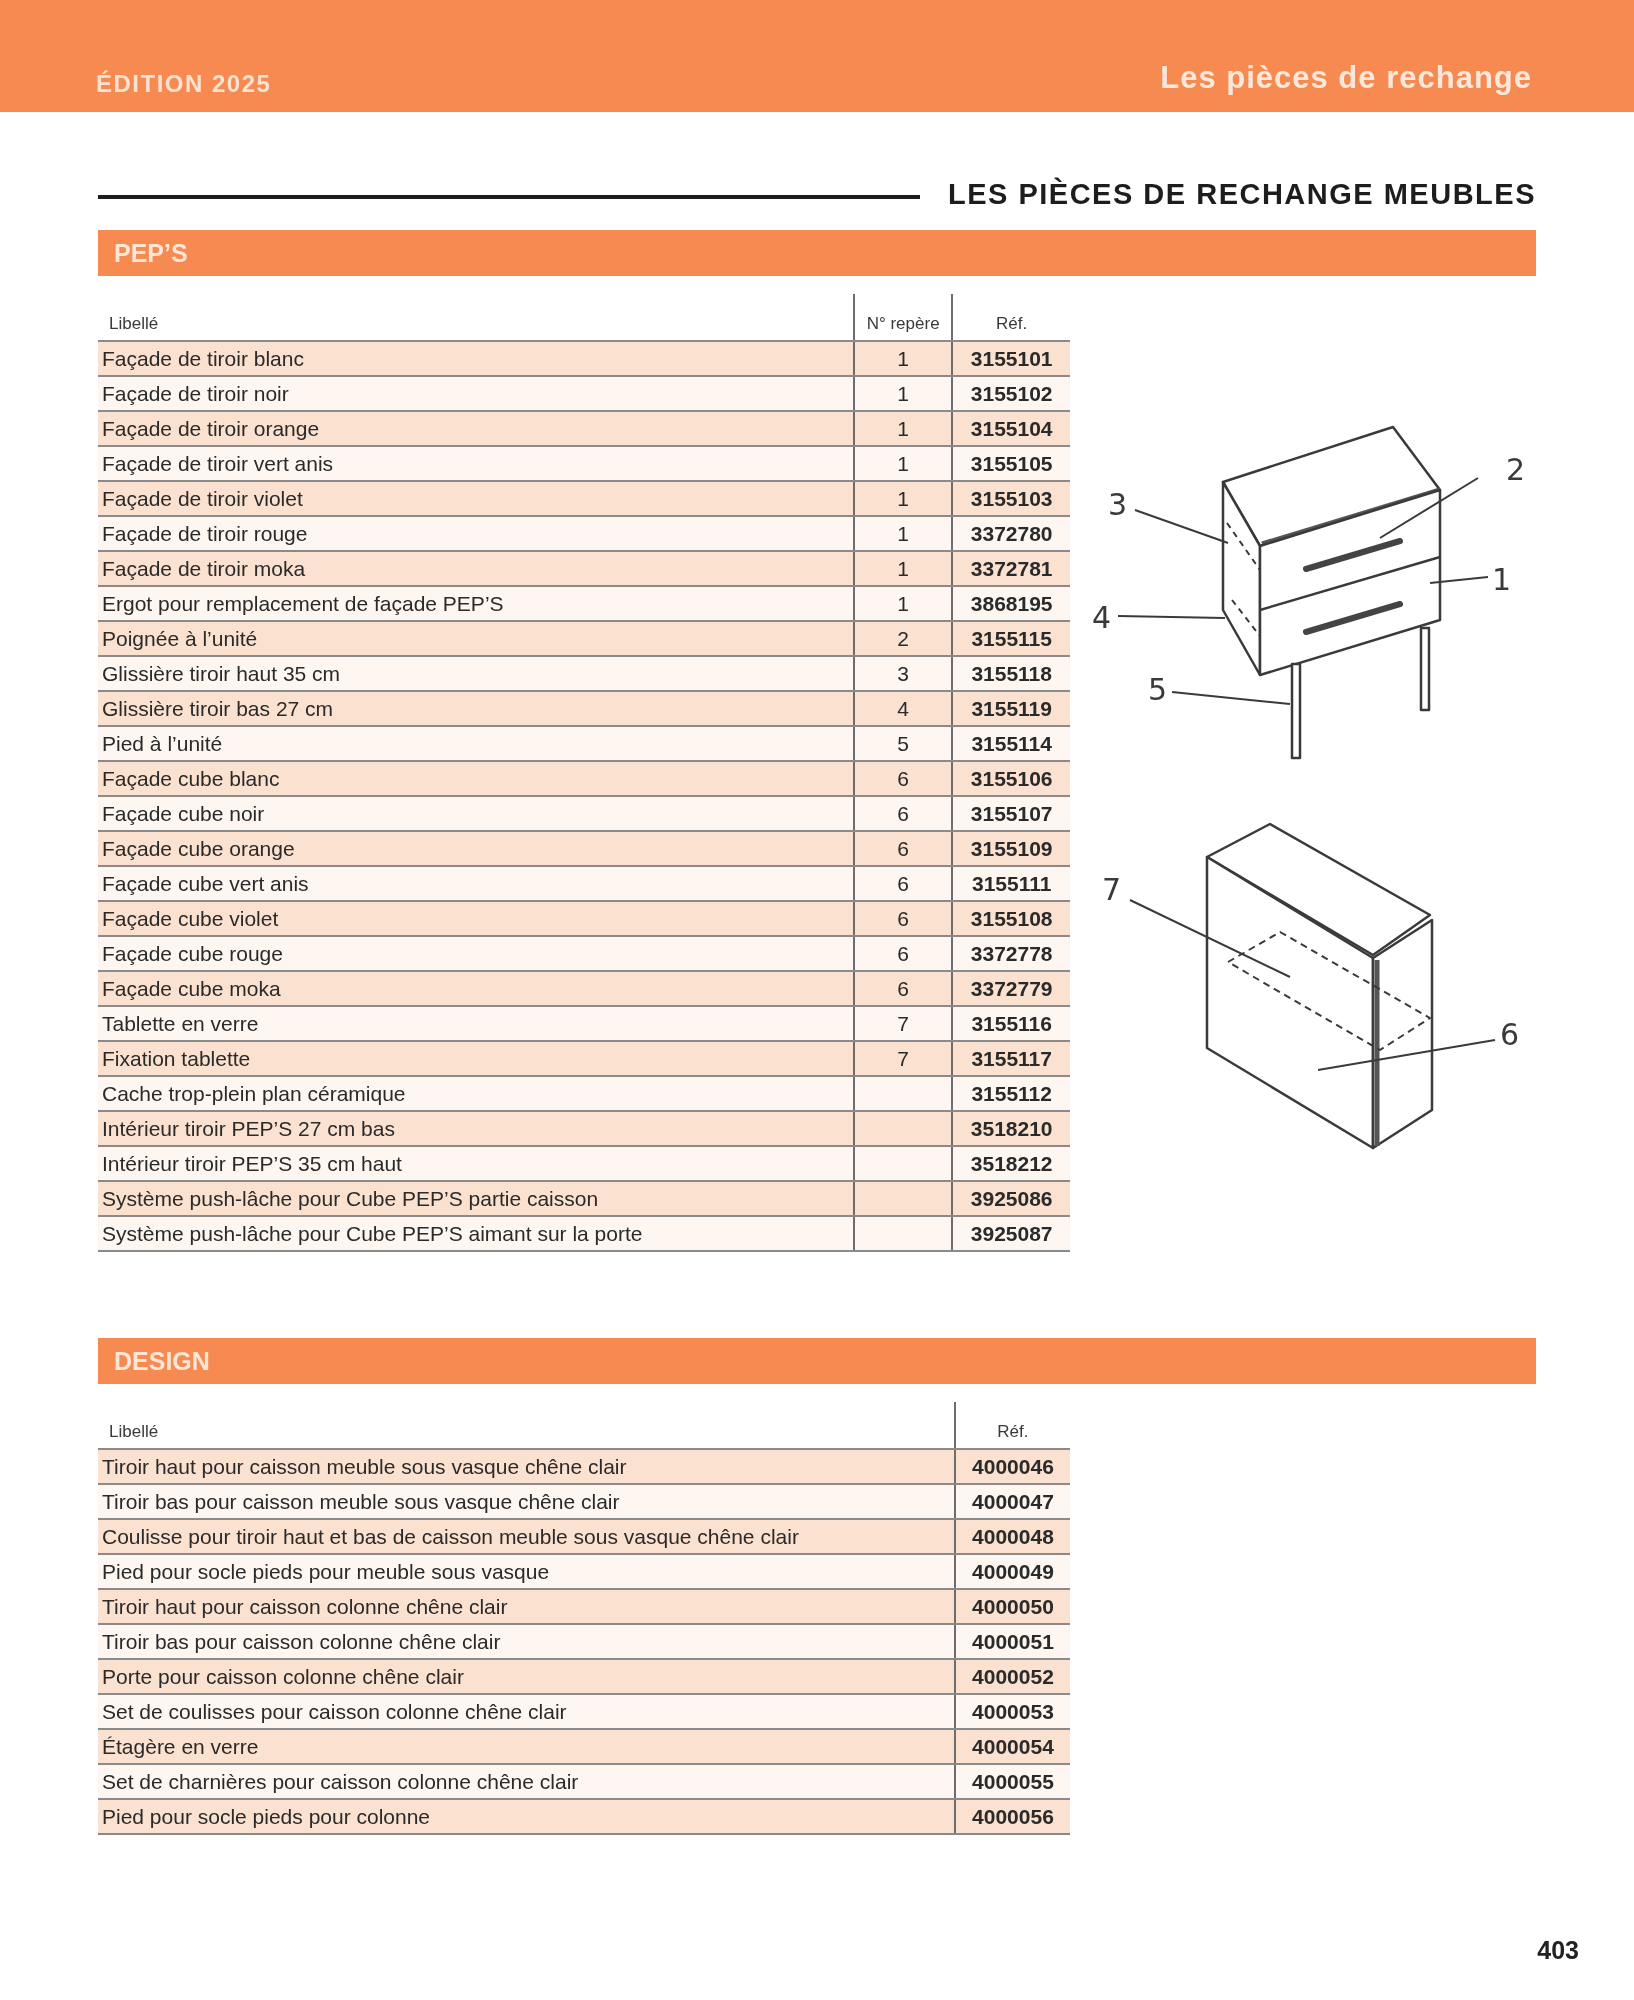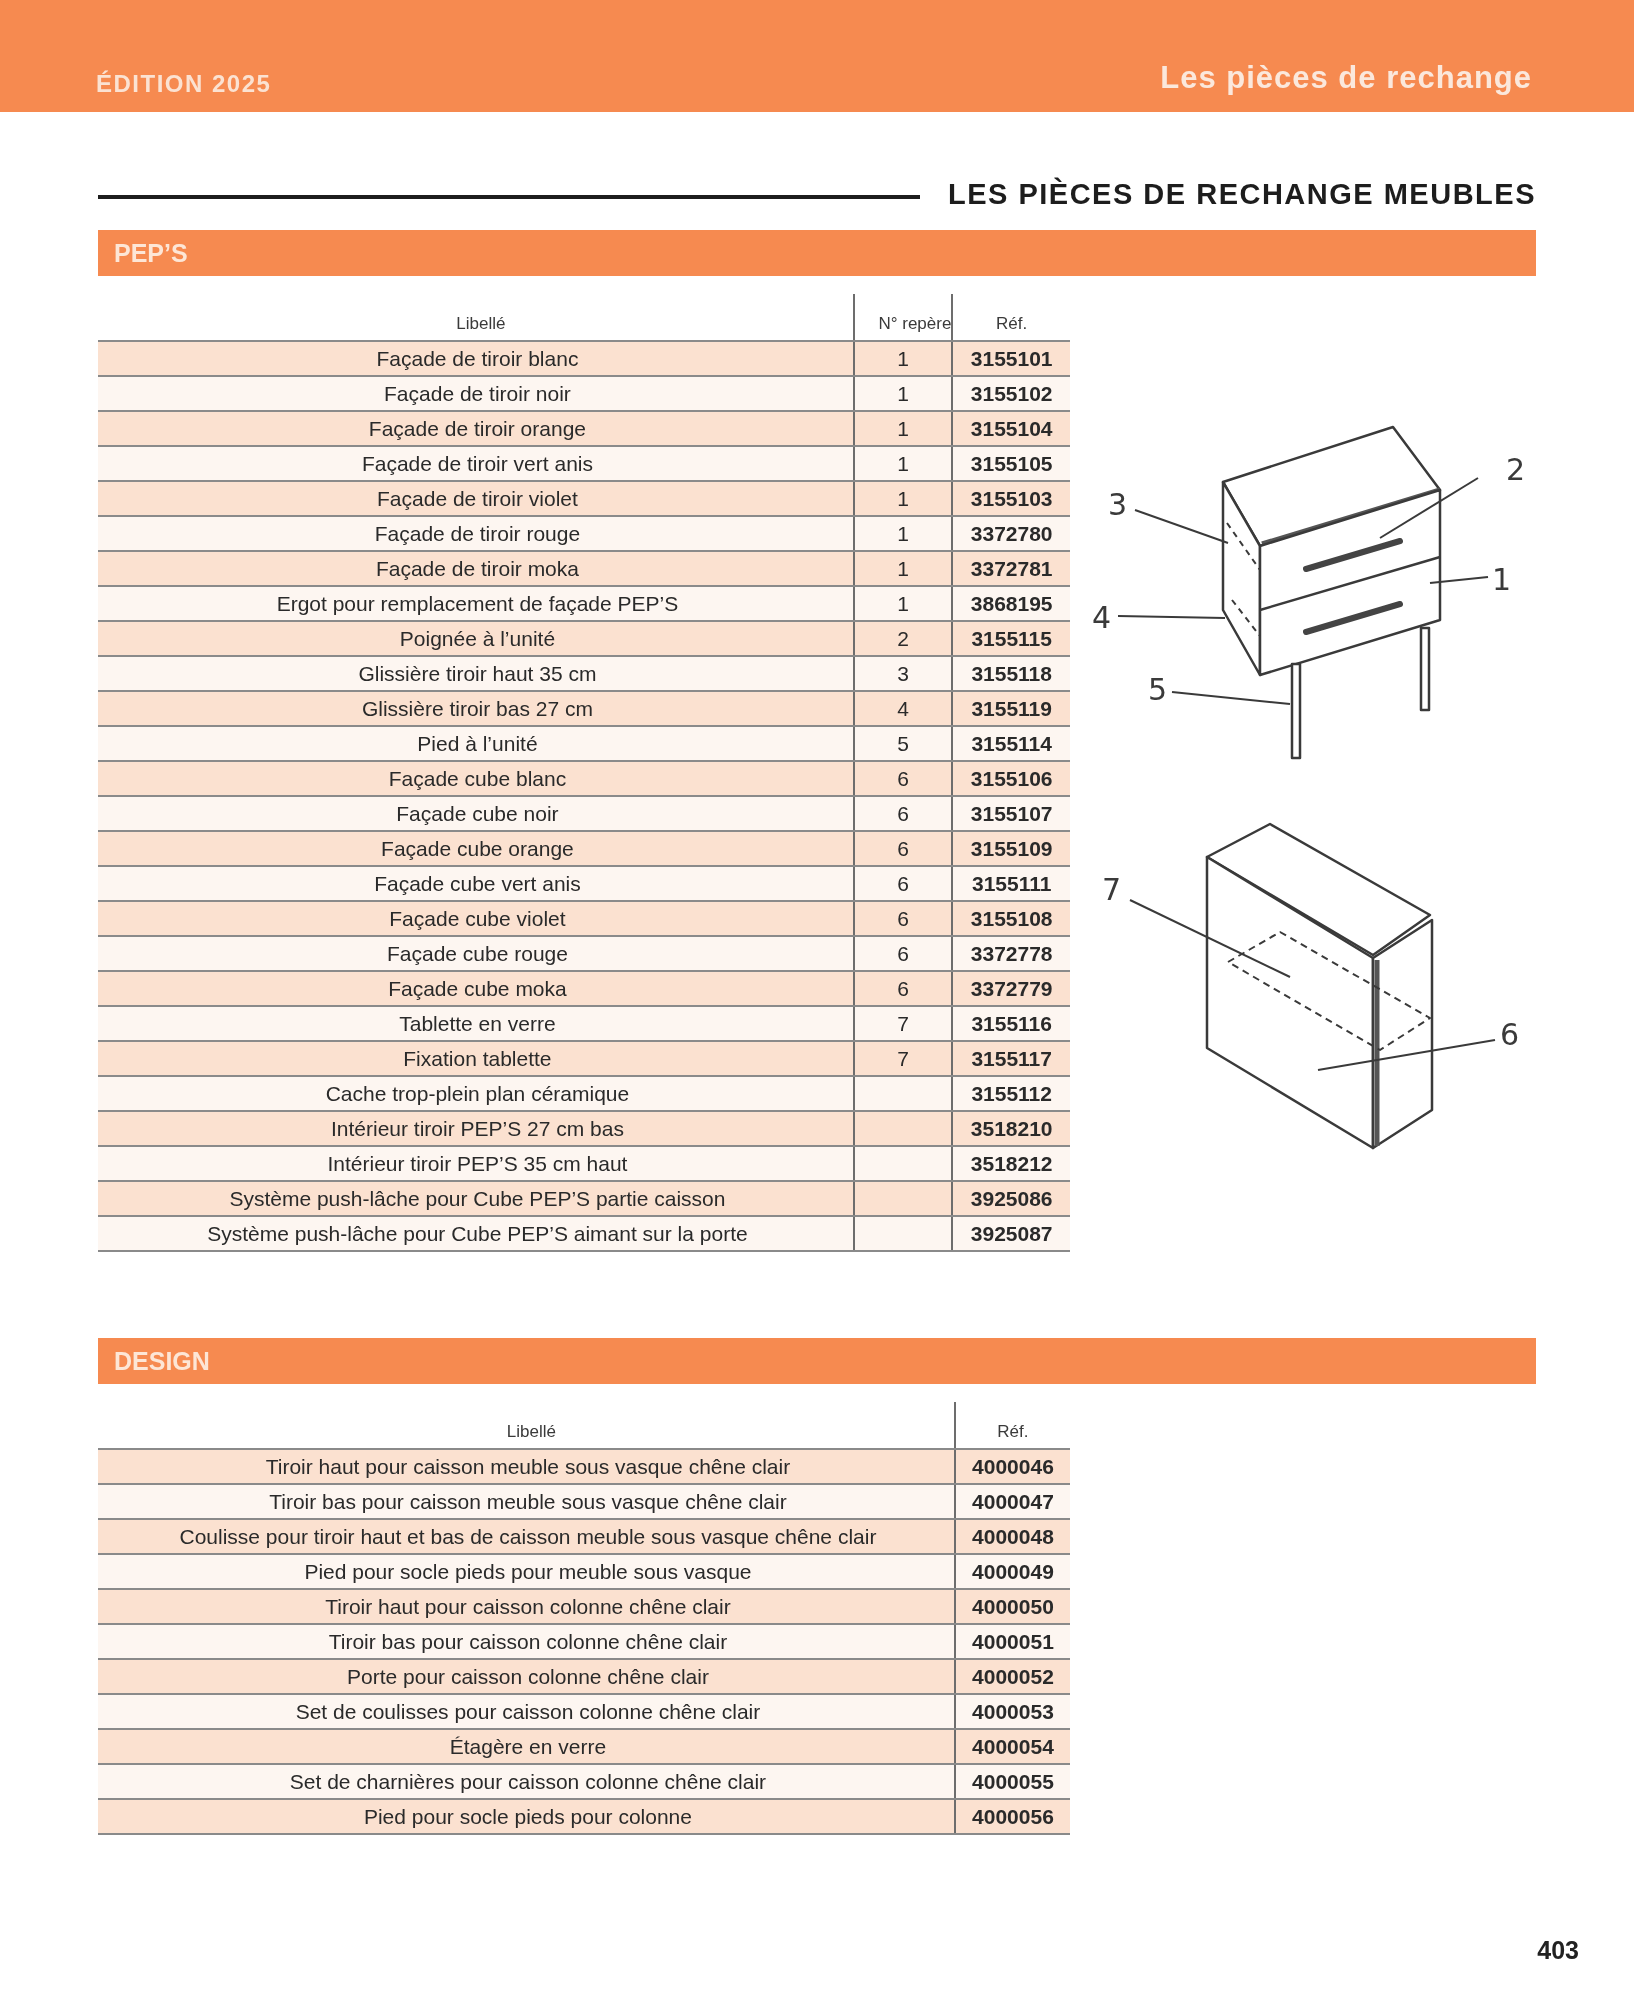--- a/index.html
+++ b/index.html
@@ -39,21 +39,21 @@
   }
   table.parts th {
     font-weight: normal; font-size: 17px; color: #3a3a3a; height: 40px; vertical-align: bottom;
     padding: 0 0 6px 0; border-bottom: 2px solid #8a8a8a;
   }
   table.parts td {
     height: 33px; padding: 0; border-bottom: 2px solid #8a8a8a; white-space: nowrap;
   }
   table.parts tr.odd td { background: #fbe1d0; }
   table.parts tr.even td { background: #fdf6f1; }
-  table.parts .c-lib { text-align: center; padding-left: 4px; }
+  table.parts .c-lib { text-align: left; padding-left: 4px; }
   table.parts th.c-lib { padding-left: 11px; }
   table.parts .c-num { text-align: center; border-left: 2px solid #6d6d6d; }
   table.parts .c-ref { text-align: center; border-left: 2px solid #6d6d6d; font-weight: bold; }
   .diagram { position: absolute; }
   .page-number {
     position: absolute; right: 55px; top: 1936px; font-size: 25px; font-weight: bold; color: #222; text-align: center;
   }
 </style>
 </head>
 <body>
@@ -69,21 +69,21 @@
 </div>
 
 <div class="band" style="top:230px;">
   <span>PEP’S</span>
 </div>
 
 <table class="parts" id="peps-table" style="top:294px; width:972px;">
   <thead>
     <tr>
       <th class="c-lib" style="width:740px;">Libellé</th>
-      <th class="c-num" style="width:96px; border-bottom:2px solid #8a8a8a;text-align:right;">N° repère</th>
+      <th class="c-num" style="width:96px; border-bottom:2px solid #8a8a8a;">N° repère</th>
       <th class="c-ref" style="width:116px; font-weight:normal;">Réf.</th>
     </tr>
   </thead>
   <tbody id="peps-body">
       <tr class="odd">
         <td class="c-lib">Façade de tiroir blanc</td>
         <td class="c-num">1</td>
         <td class="c-ref">3155101</td>
       </tr>
       <tr class="even">

